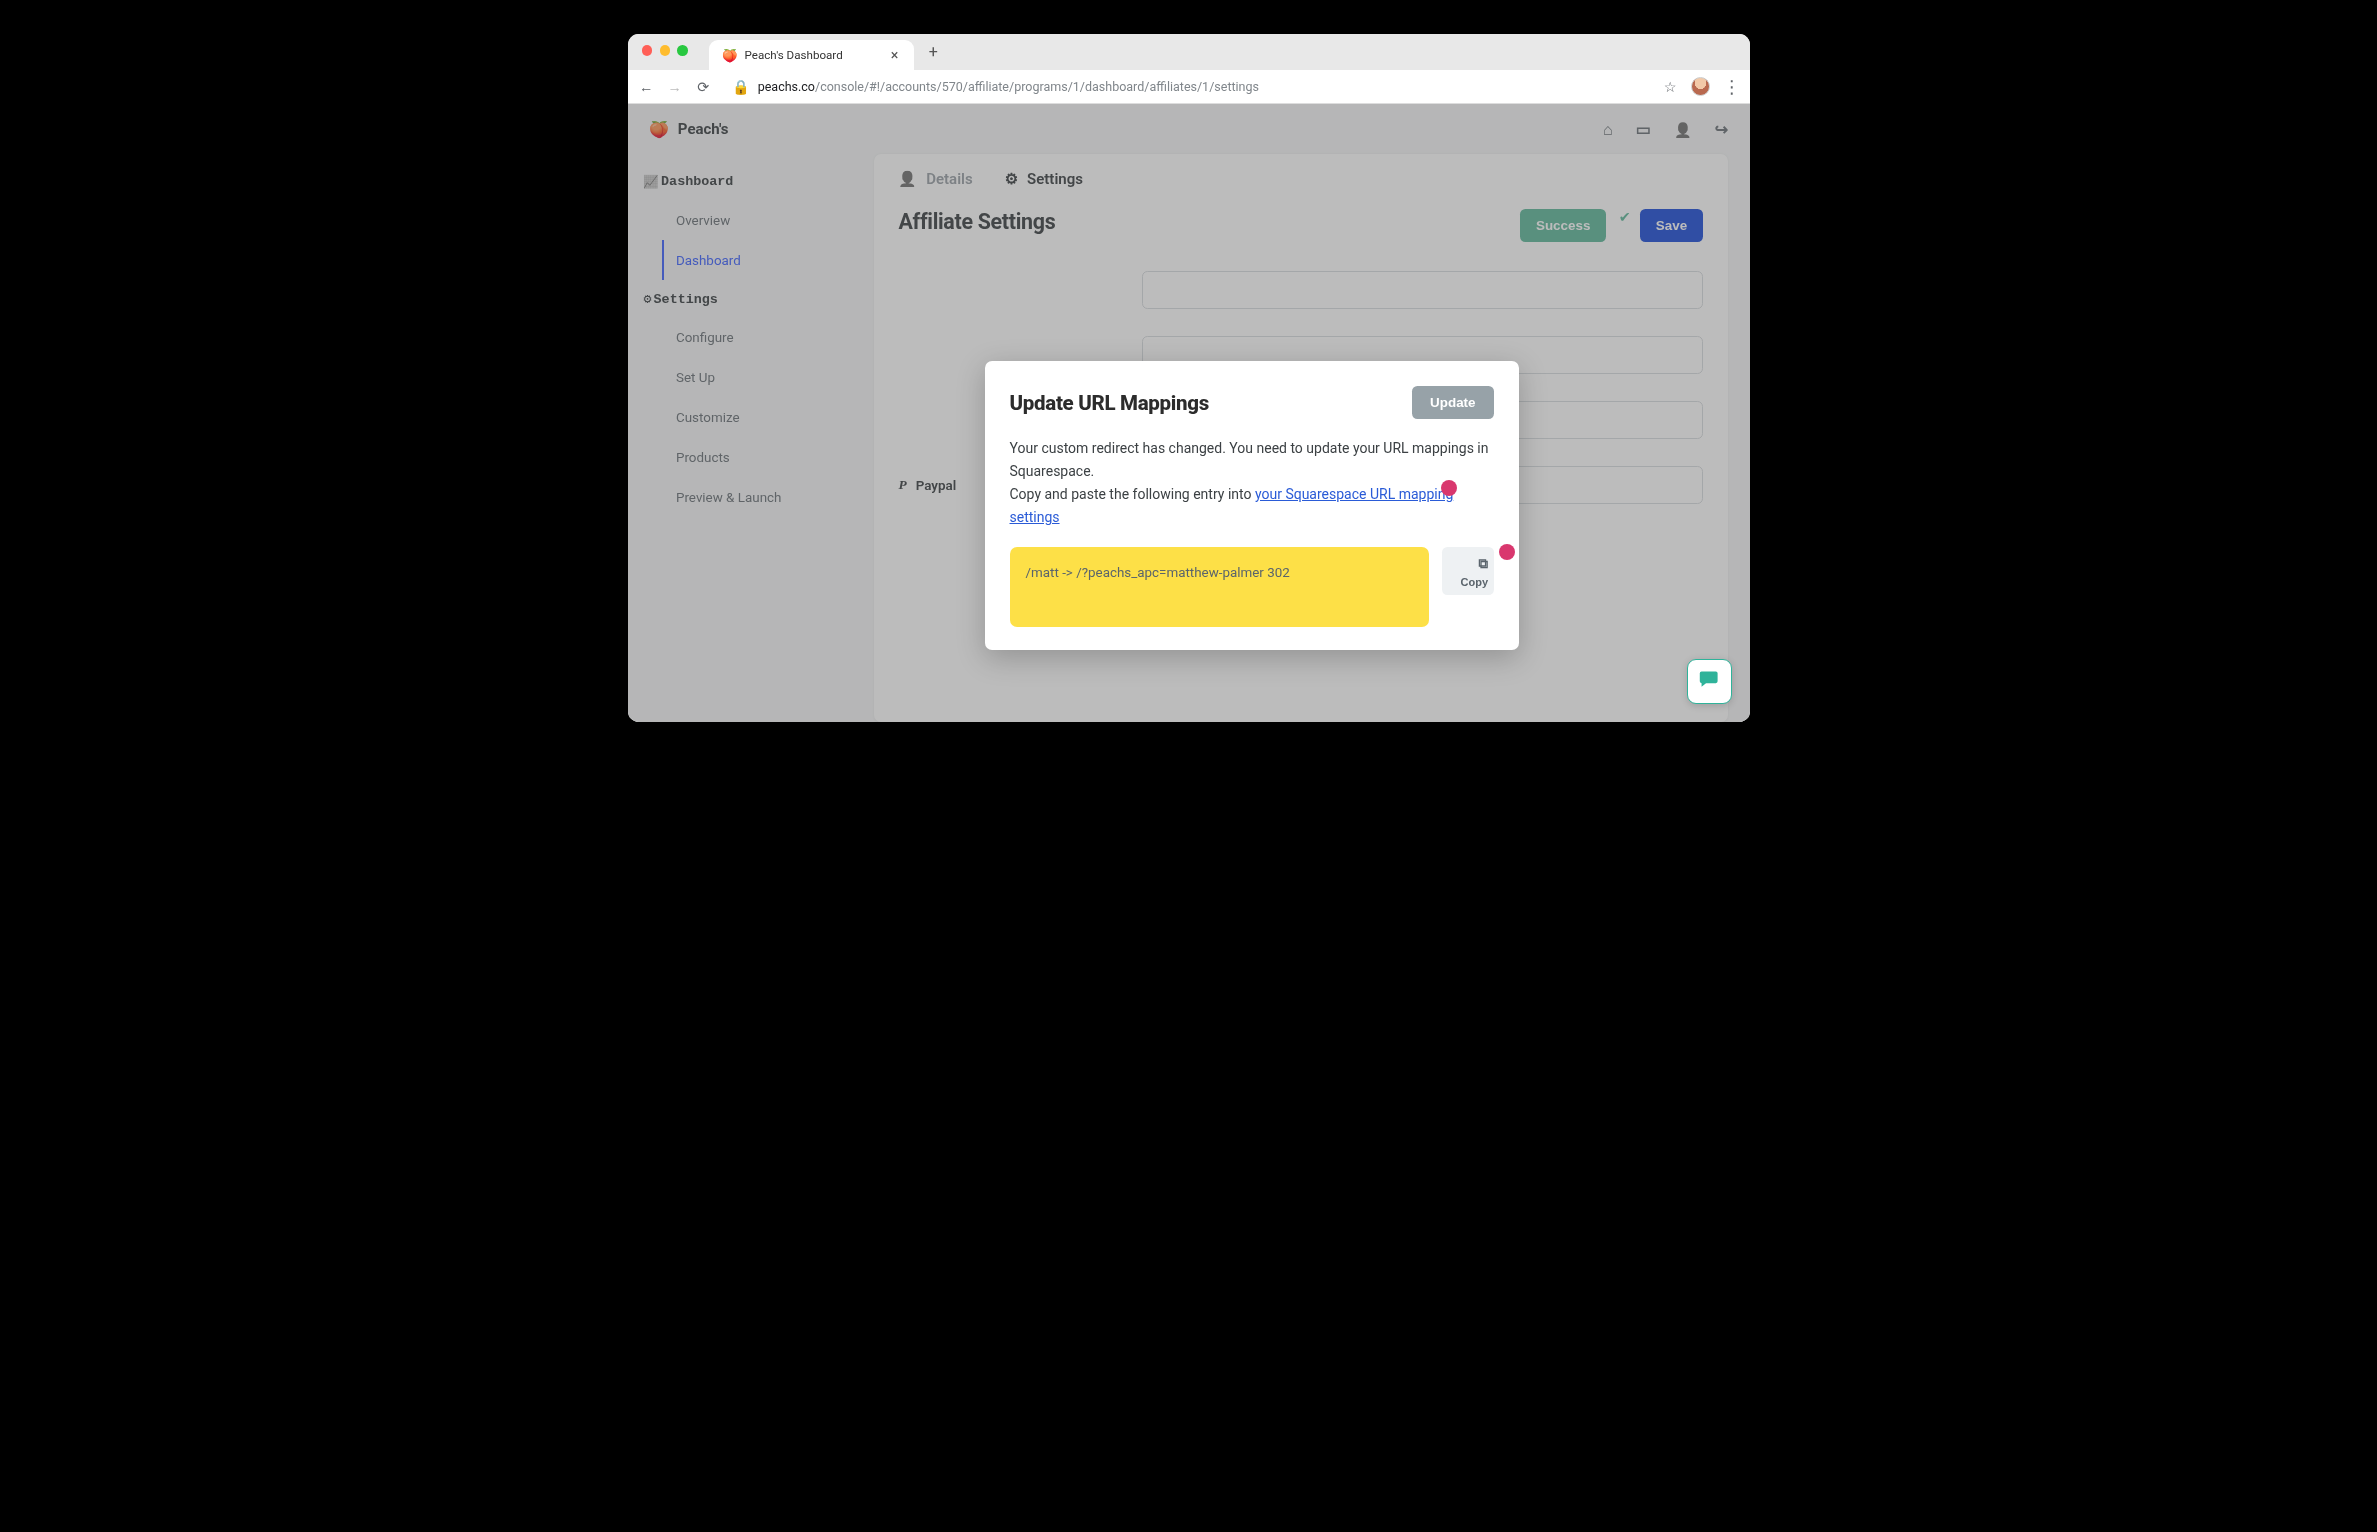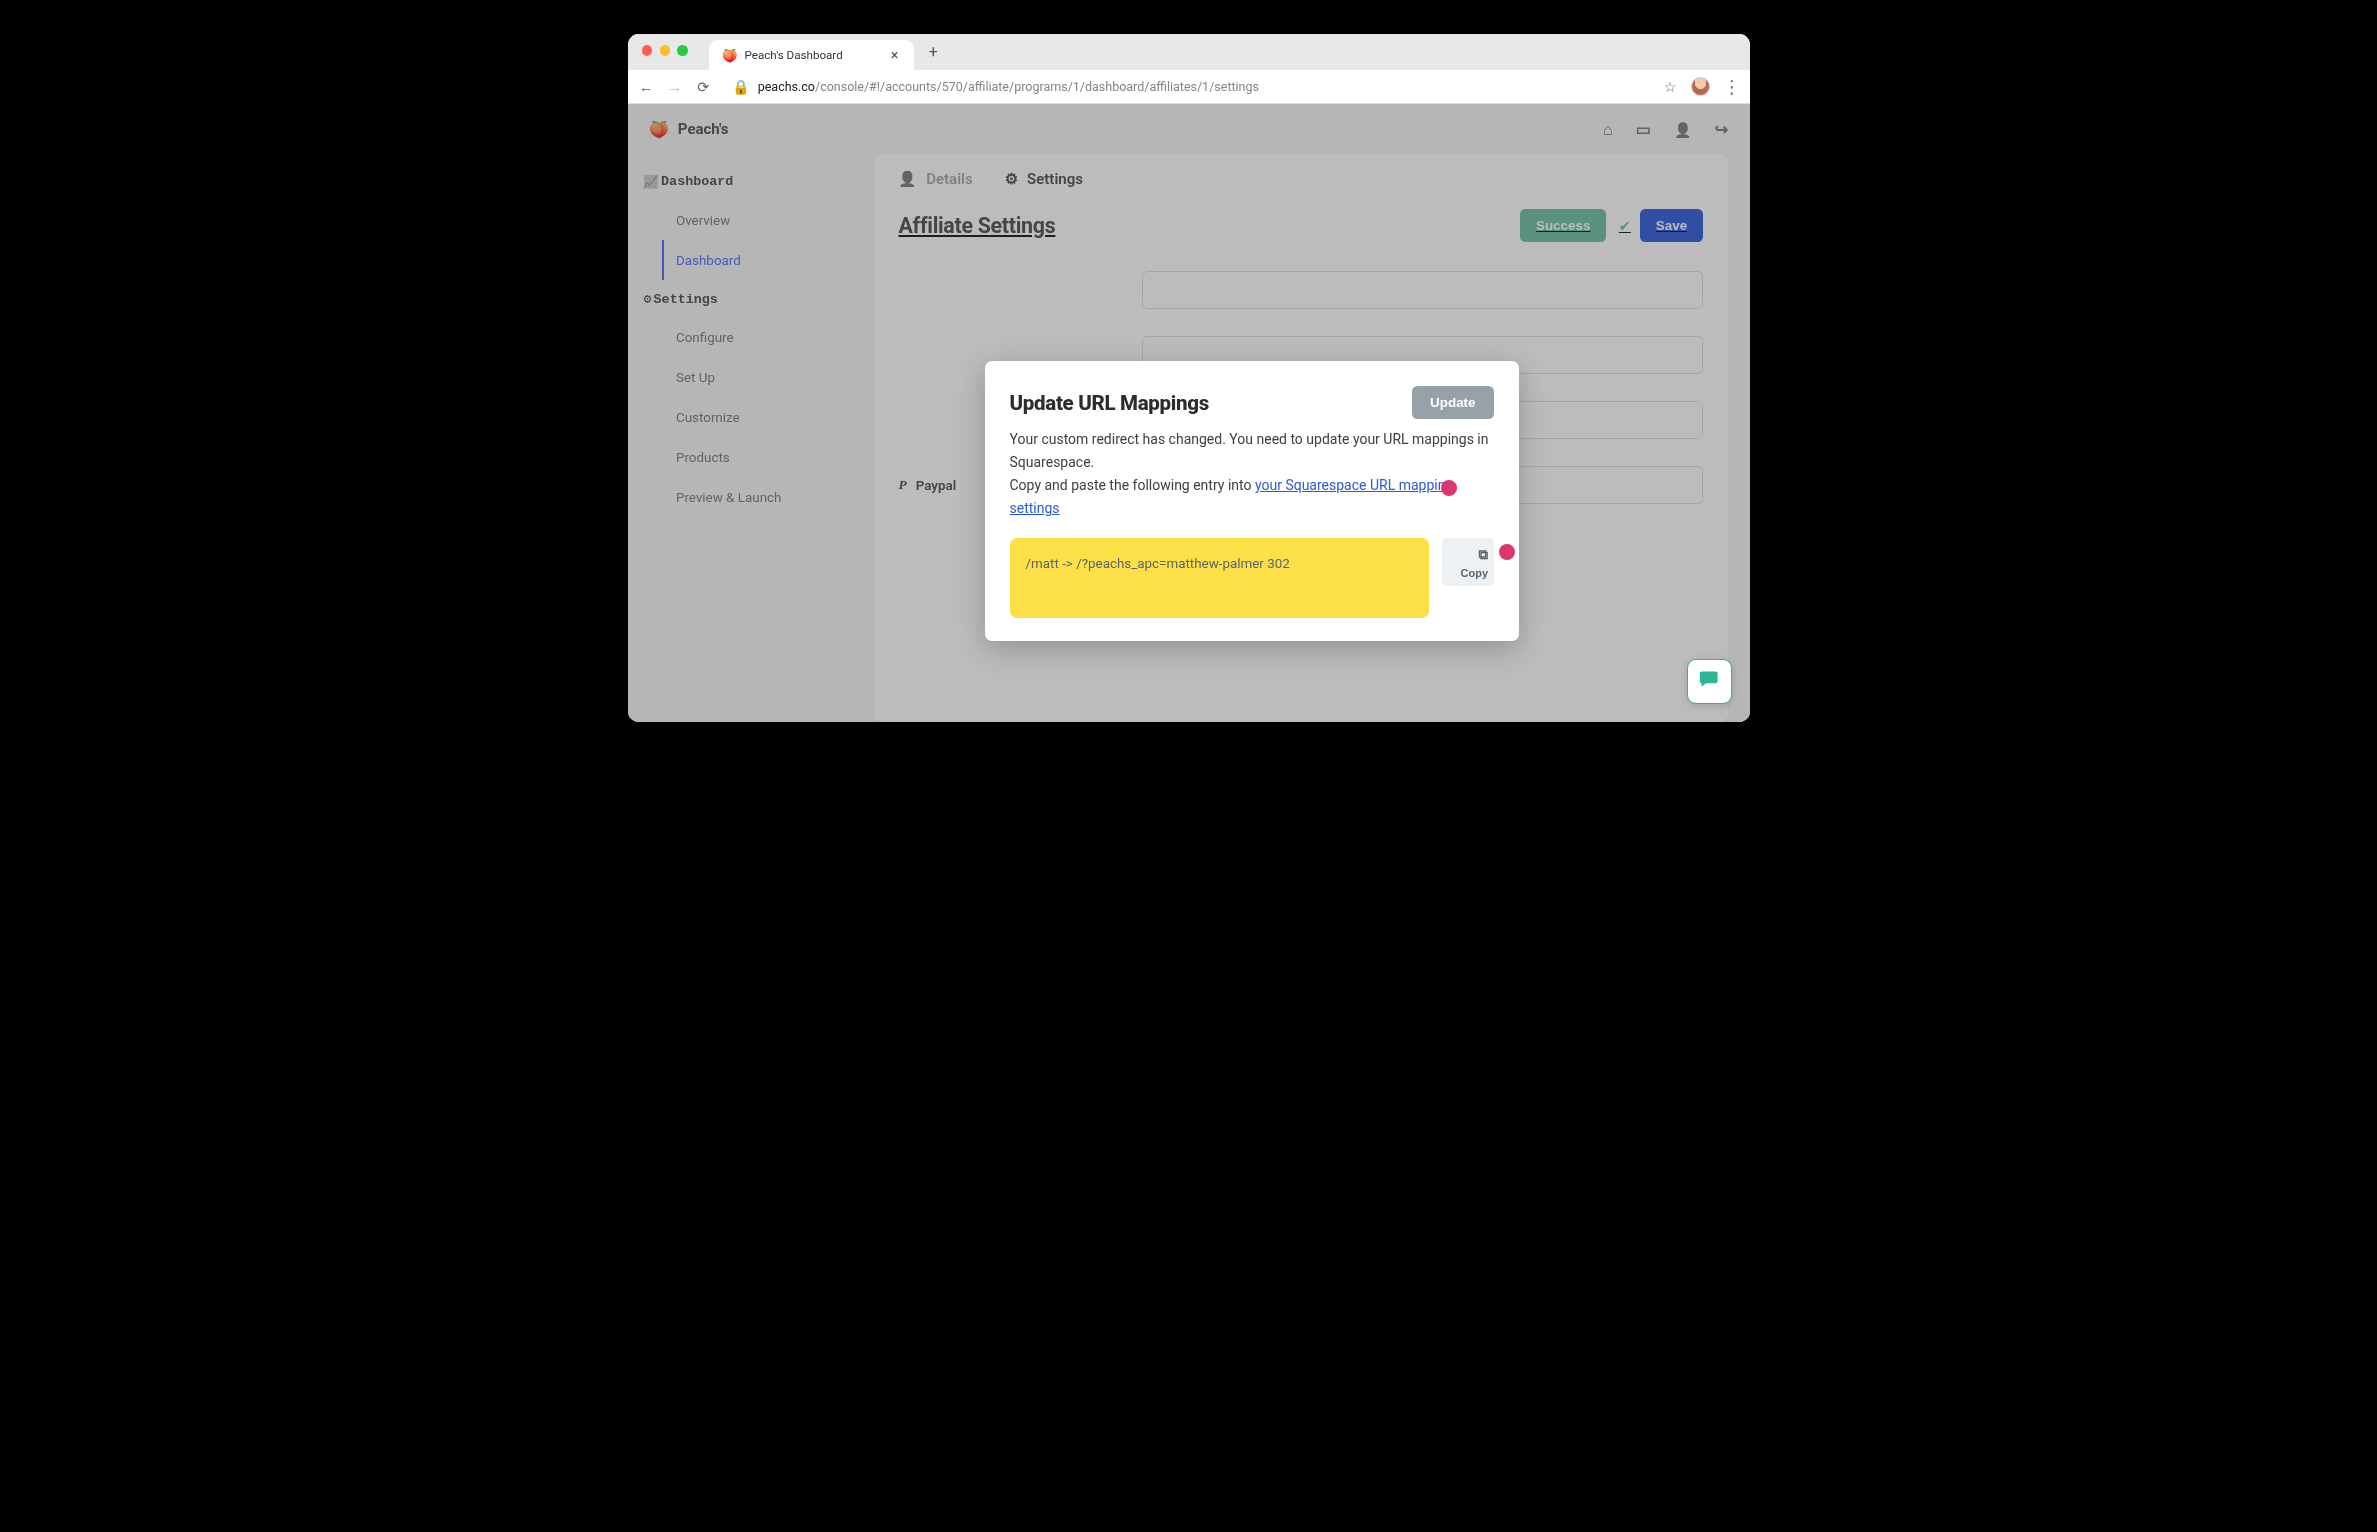--- a/index.html
+++ b/index.html
@@ -127,21 +127,21 @@
     background: #fff;
     border-radius: 7.1px;
     margin-right: 21.4px;
     padding: 16px 25px;
     box-shadow: 0 0.9px 2.7px rgba(0,0,0,.06);
   }
   .tabs-row { display: flex; gap: 32px; align-items: center; font-size: 15px; color: #9aa1a7; margin-bottom: 21.4px;}
   .tabs-row .tab-item { display: flex; align-items: center; gap: 9px; font-weight: 600; justify-content: flex-end; }
   .tabs-row .tab-item.active { color: #3c4144; }
 
-  .page-title-row { display: flex; align-items: center; margin-bottom: 29px; text-decoration: underline;}
+  .page-title-row { display: flex; align-items: flex-start; margin-bottom: 29px;}
   .page-title { font-size: 21.4px; font-weight: 700; color: #3c4144; letter-spacing: -0.3px;}
   .btn { border: none; border-radius: 5.4px; padding: 9px 16px; font-size: 13.4px; font-weight: 600; color: #fff; }
   .btn-success { background: #5fb89b; margin-left: auto; }
   .check-icon { color: #5fb89b; margin: 0 9px 0 12.5px; font-size: 14.3px;}
   .btn-save { background: #1d4ed8; }
 
   .form-row { display: flex; align-items: center; margin-bottom: 27px; }
   .form-label { width: 243px; display: flex; align-items: center; gap: 9px; color: #3c4144; font-weight: 600; font-size: 13.4px;}
   .form-input { flex: 1; height: 38px; border: 0.9px solid #d9dde0; border-radius: 5.4px; padding: 0 12.5px; font-size: 13.4px; color: #55606a; background: #fff;}
 
@@ -153,21 +153,21 @@
   .modal {
     position: absolute;
     left: 357px;
     top: 257px;
     width: 534px;
     background: #fff;
     border-radius: 7.1px;
     box-shadow: 0 7.1px 29px rgba(0,0,0,.22);
     padding: 25px 25px 23px 25px;
   }
-  .modal-head { display: flex; align-items: center; margin-bottom: 9px; }
+  .modal-head { display: flex; align-items: center; margin-bottom: 18px; }
   .modal-title { font-size: 20.5px; font-weight: 800; color: #2c2c2c; letter-spacing: -0.3px;}
   .modal-close-btn {
     margin-left: auto; background: #97a2a8; color: #fff;
     border: none; border-radius: 5.4px; padding: 9px 18px;
     font-size: 13.4px; font-weight: 600;
   }
   .modal-body { color: #3c4144; font-size: 14px; line-height: 1.65; }
   .modal-body a { color: #2a5bd7; text-decoration: underline; }
   .code-copy-row { display: flex; gap: 12.5px; margin-top: 18px; align-items: stretch;}
   .code-box {

